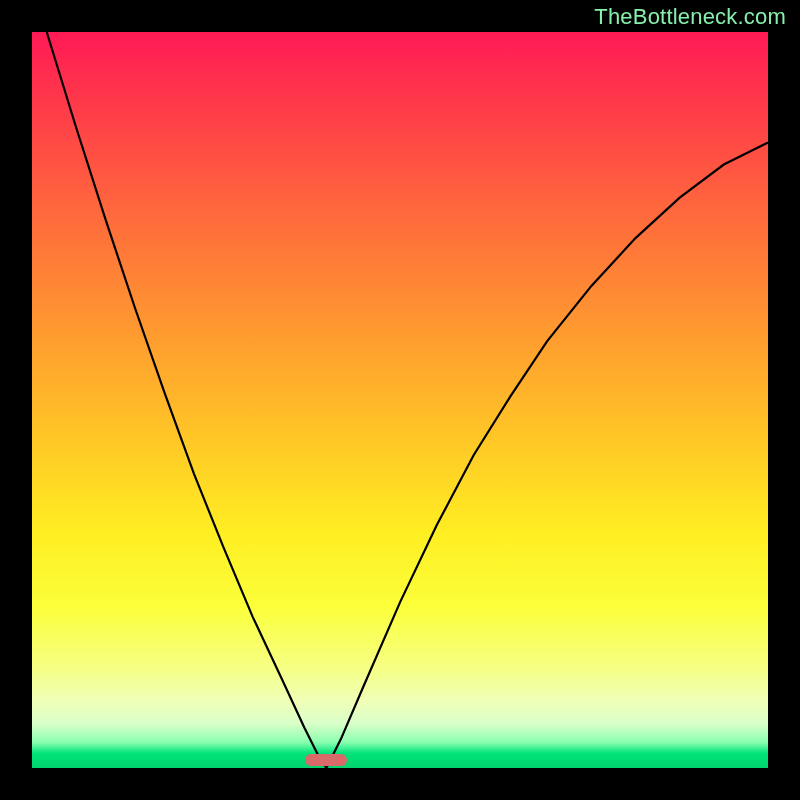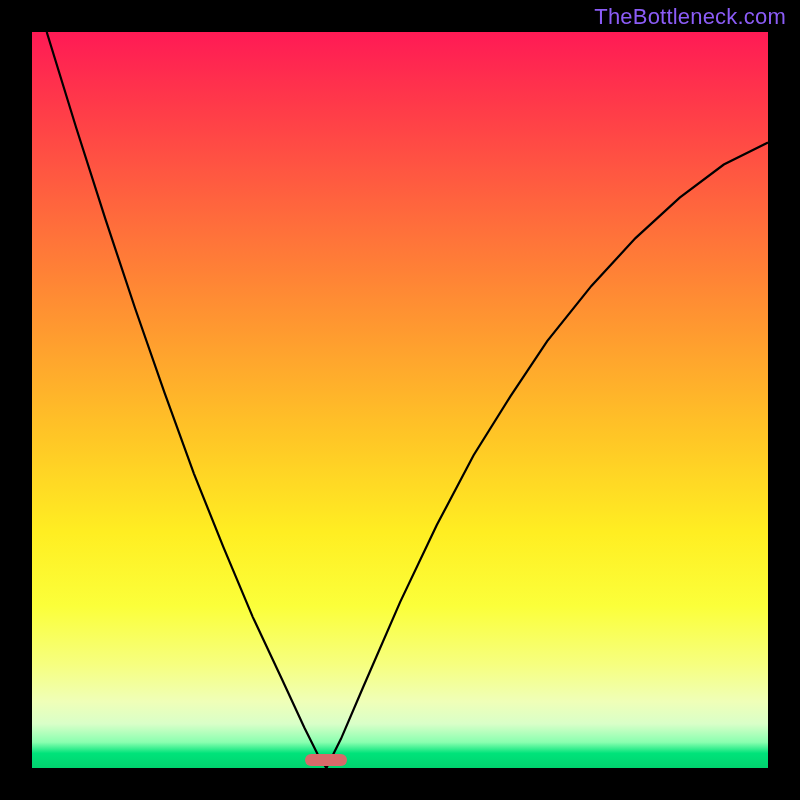--- a/index.html
+++ b/index.html
@@ -55,21 +55,21 @@
     position: absolute;
     background: #d86a6a;
     border-radius: 999px;
     height: 12px;
     width: 42px;
   }
   .watermark {
     position: absolute;
     top: 4px;
     right: 14px;
-    color: #8b5cf6;
+    color: #86efac;
     font-size: 22px;
     font-weight: 500;
     letter-spacing: 0.2px;
   }
 </style>
 </head>
 <body>
 
 <div class="frame">
 

